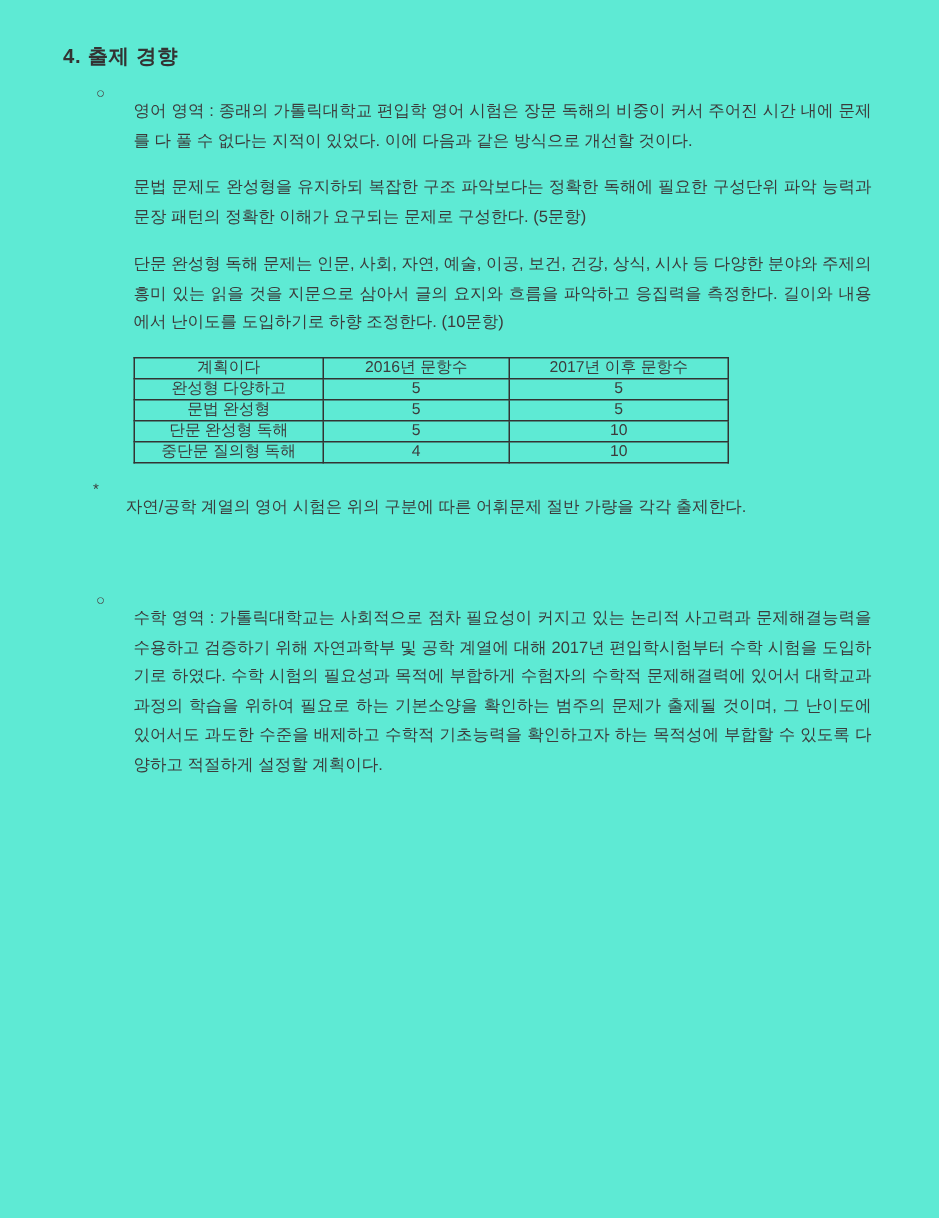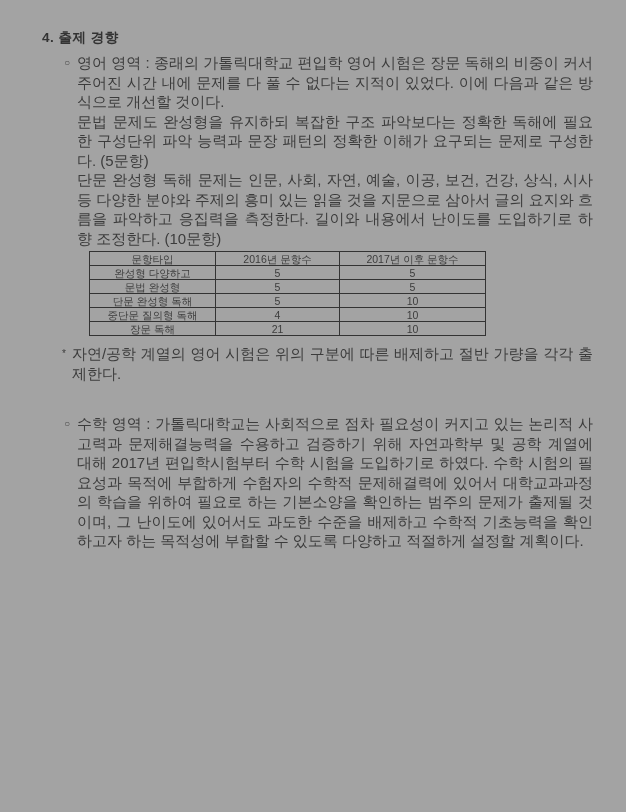--- a/index.html
+++ b/index.html
@@ -12,21 +12,21 @@
     height: 812px;
     font-family: "Liberation Sans", "DejaVu Sans", sans-serif;
     color: #3c3c3c;
     overflow: hidden;
   }
   .page {
     box-sizing: border-box;
     width: 626px;
     height: 812px;
     padding: 29px 33px 0 42px;
-    background: #a3a3a3;
+    background: #5eead4;
   }
   .heading {
     font-size: 13.5px;
     font-weight: bold;
     color: #333333;
     margin: 0;
     line-height: 17px;
     letter-spacing: 0.5px;
   }
   .section {
@@ -41,22 +41,22 @@
     width: 13px;
     font-size: 10px;
     line-height: 19.5px;
     color: #4a4a4a;
   }
   .content {
     flex: 1;
     min-width: 0;
   }
   .para {
-    margin: 0;
-    font-size: 15px;
+    margin: 12px;
+    font-size: 11px;
     line-height: 19.5px;
     text-align: justify;
     word-break: break-all;
     color: #3c3c3c;
   }
   .qtable {
     border-collapse: collapse;
     table-layout: fixed;
     width: 396px;
     margin: 3px 0 0 12px;
@@ -105,21 +105,21 @@
       <p class="para">단문 완성형 독해 문제는 인문, 사회, 자연, 예술, 이공, 보건, 건강, 상식, 시사 등 다양한 분야와 주제의 흥미 있는 읽을 것을 지문으로 삼아서 글의 요지와 흐름을 파악하고 응집력을 측정한다. 길이와 내용에서 난이도를 도입하기로 하향 조정한다. (10문항)</p>
 
       <table class="qtable">
         <colgroup>
             <col class="c1">
             <col class="c2">
             <col class="c3">
           </colgroup>
         <thead>
           <tr>
-            <th>문항타입</th>
+            <th>계획이다</th>
             <th>2016년 문항수</th>
             <th>2017년 이후 문항수</th>
           </tr>
         </thead>
         <tbody>
           <tr>
             <td>완성형 다양하고</td>
             <td>5</td>
             <td>5</td>
           </tr>
@@ -131,33 +131,28 @@
           <tr>
             <td>단문 완성형 독해</td>
             <td>5</td>
             <td>10</td>
           </tr>
           <tr>
             <td>중단문 질의형 독해</td>
             <td>4</td>
             <td>10</td>
           </tr>
-          <tr>
-            <td>장문 독해</td>
-            <td>21</td>
-            <td>10</td>
-          </tr>
         </tbody>
       </table>
     </div>
   </div>
 
   <div class="footnote">
     <span class="marker">*</span>
-    <span class="para">자연/공학 계열의 영어 시험은 위의 구분에 따른 배제하고 절반 가량을 각각 출제한다.</span>
+    <span class="para">자연/공학 계열의 영어 시험은 위의 구분에 따른 어휘문제 절반 가량을 각각 출제한다.</span>
   </div>
 
   <div class="section math">
     <span class="bullet">○</span>
     <div class="content">
       <p class="para">수학 영역 : 가톨릭대학교는 사회적으로 점차 필요성이 커지고 있는 논리적 사고력과 문제해결능력을 수용하고 검증하기 위해 자연과학부 및 공학 계열에 대해 2017년 편입학시험부터 수학 시험을 도입하기로 하였다. 수학 시험의 필요성과 목적에 부합하게 수험자의 수학적 문제해결력에 있어서 대학교과과정의 학습을 위하여 필요로 하는 기본소양을 확인하는 범주의 문제가 출제될 것이며, 그 난이도에 있어서도 과도한 수준을 배제하고 수학적 기초능력을 확인하고자 하는 목적성에 부합할 수 있도록 다양하고 적절하게 설정할 계획이다.</p>
     </div>
   </div>
 
 </div>

